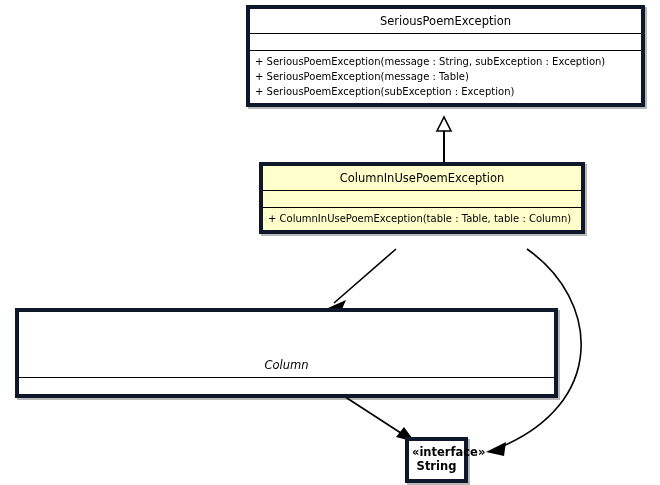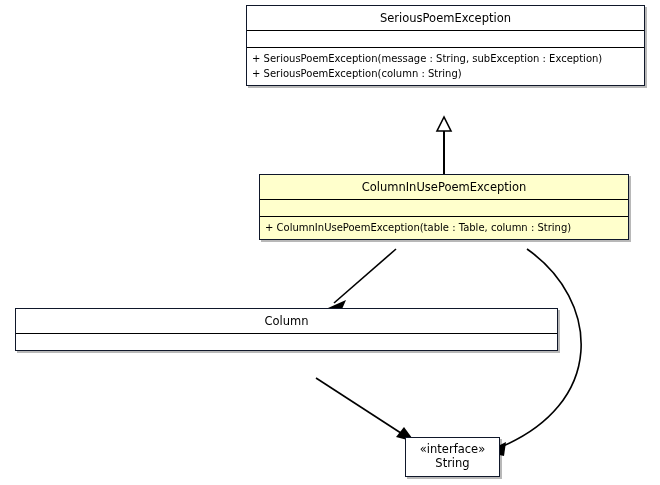--- a/index.html
+++ b/index.html
@@ -24,21 +24,21 @@
   svg.connectors {
     position: absolute;
     left: 0; top: 0;
     width: 660px;
     height: 485px;
     pointer-events: none;
   }
   .uml-class {
     position: absolute;
     box-sizing: border-box;
-    border: 1px solid #0f172a;
+    border: 4px solid #0f172a;
     background: #ffffff;
     box-shadow: 2px 2px 0 rgba(0,0,0,0.28);
   }
   .uml-class.highlight {
     background: #ffffcc;
   }
   .uml-name {
     box-sizing: border-box;
     text-align: center;
     font-size: 11.5px;
@@ -48,20 +48,22 @@
   }
   .uml-name.stereo {
     padding: 3px 4px 4px 4px;
   }
   .uml-name .stereotype {
     display: block;
     font-size: 11.5px;
     line-height: 14px;
   }
   .uml-name.italic {
+    font-style: italic;
+    margin-top: 41px;
   }
   .uml-sep {
     border-top: 1px solid #000000;
   }
   .uml-attrs {
     box-sizing: border-box;
     min-height: 16px;
     font-size: 11.5px;
     line-height: 14px;
     padding: 1px 4px;
@@ -76,27 +78,27 @@
   }
   .uml-ops div {
     white-space: nowrap;
   }
 
   
   #cls-seriouspoemexception {
     left: 246px; top: 5px; width: 399px;
   }
   #cls-columninusepoemexception {
-    left: 259px; top: 174px; width: 370px;
+    left: 259px; top: 162px; width: 326px;
   }
   #cls-column {
     left: 15px; top: 308px; width: 543px;
   }
   #cls-table {
-    left: 405px; top: 437px; width: 95px;
+    left: 405px; top: 437px; width: 63px; font-weight: bold;
   }
   #cls-table .uml-name {
     padding: 4px 3px 5px 3px;
     line-height: 15px;
   }
 </style>
 </head>
 <body>
 
 <div id="diagram-canvas">
@@ -122,29 +124,30 @@
       <line x1="316" y1="378" x2="407" y2="437" stroke="#000000" stroke-width="1.6"></line>
       <polygon points="415,442 396,437 404,427" fill="#000000"></polygon>
     </g>
   </svg>
 
   <div class="uml-class" id="cls-seriouspoemexception">
     <div class="uml-name">SeriousPoemException</div>
     <div class="uml-attrs uml-sep">&nbsp;</div>
     <div class="uml-ops uml-sep">
       <div>+ SeriousPoemException(message : String, subException : Exception)</div>
-      <div>+ SeriousPoemException(column : String)</div>
+      <div>+ SeriousPoemException(message : Table)</div>
+      <div>+ SeriousPoemException(subException : Exception)</div>
     </div>
   </div>
 
   <div class="uml-class highlight" id="cls-columninusepoemexception">
     <div class="uml-name">ColumnInUsePoemException</div>
     <div class="uml-attrs uml-sep">&nbsp;</div>
     <div class="uml-ops uml-sep">
-      <div>+ ColumnInUsePoemException(table : Table, column : String)</div>
+      <div>+ ColumnInUsePoemException(table : Table, table : Column)</div>
     </div>
   </div>
 
   <div class="uml-class" id="cls-column">
     <div class="uml-name italic">Column</div>
     <div class="uml-attrs uml-sep">&nbsp;</div>
   </div>
 
   <div class="uml-class" id="cls-table">
     <div class="uml-name stereo">

